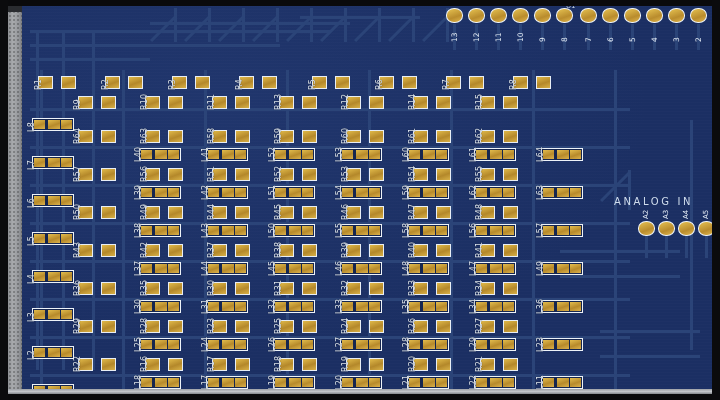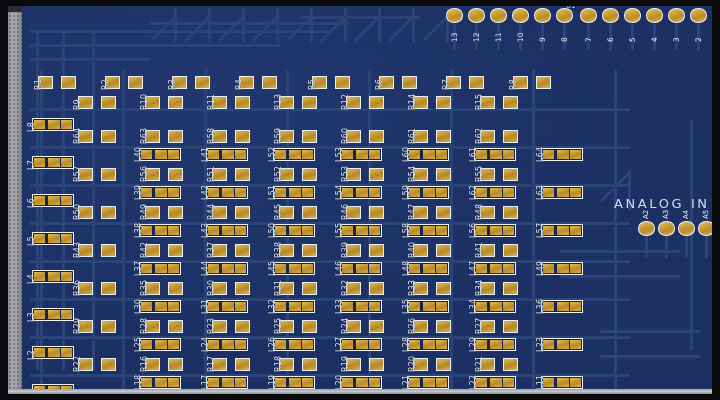--- a/index.html
+++ b/index.html
@@ -66,21 +66,21 @@
        transform-origin:0 0;white-space:nowrap;}
   .hstub{position:absolute;width:2.5px;background:#2b4478;}
 
   
   .apad{position:absolute;width:17px;height:15px;border-radius:8px/7px;
        border:1.4px solid #eef3f8;box-sizing:border-box;
        background:linear-gradient(160deg,#e6c252,#b98c2d 60%,#dfb54c);}
   .albl{position:absolute;color:#e2eaf4;font-size:7px;transform:rotate(-90deg);
        transform-origin:0 0;white-space:nowrap;}
 
-  #analog-text{position:absolute;color:#cfdcec;font-size:13px;letter-spacing:2.6px;
+  #analog-text{position:absolute;color:#cfdcec;font-size:10px;letter-spacing:2.6px;
        font-family:"DejaVu Sans",sans-serif;}
   #u1-text{position:absolute;color:#c9d6e8;font-size:7px;}
 </style>
 </head>
 <body>
 
 <div id="stage">
 
   <div id="pcb"></div>
 

